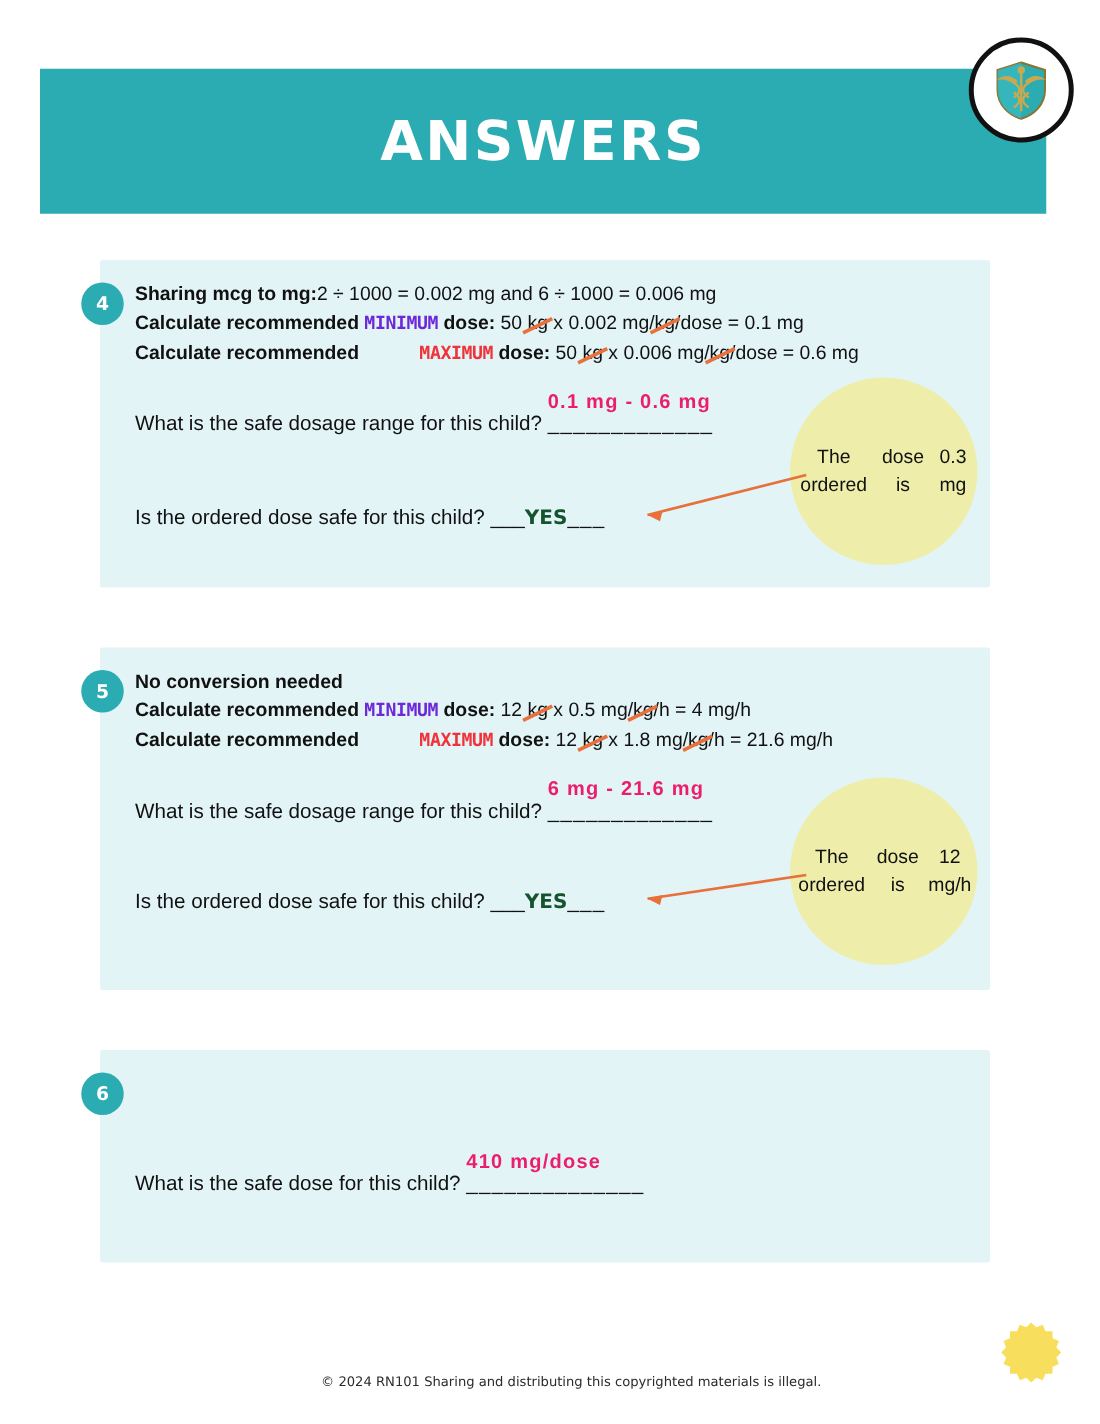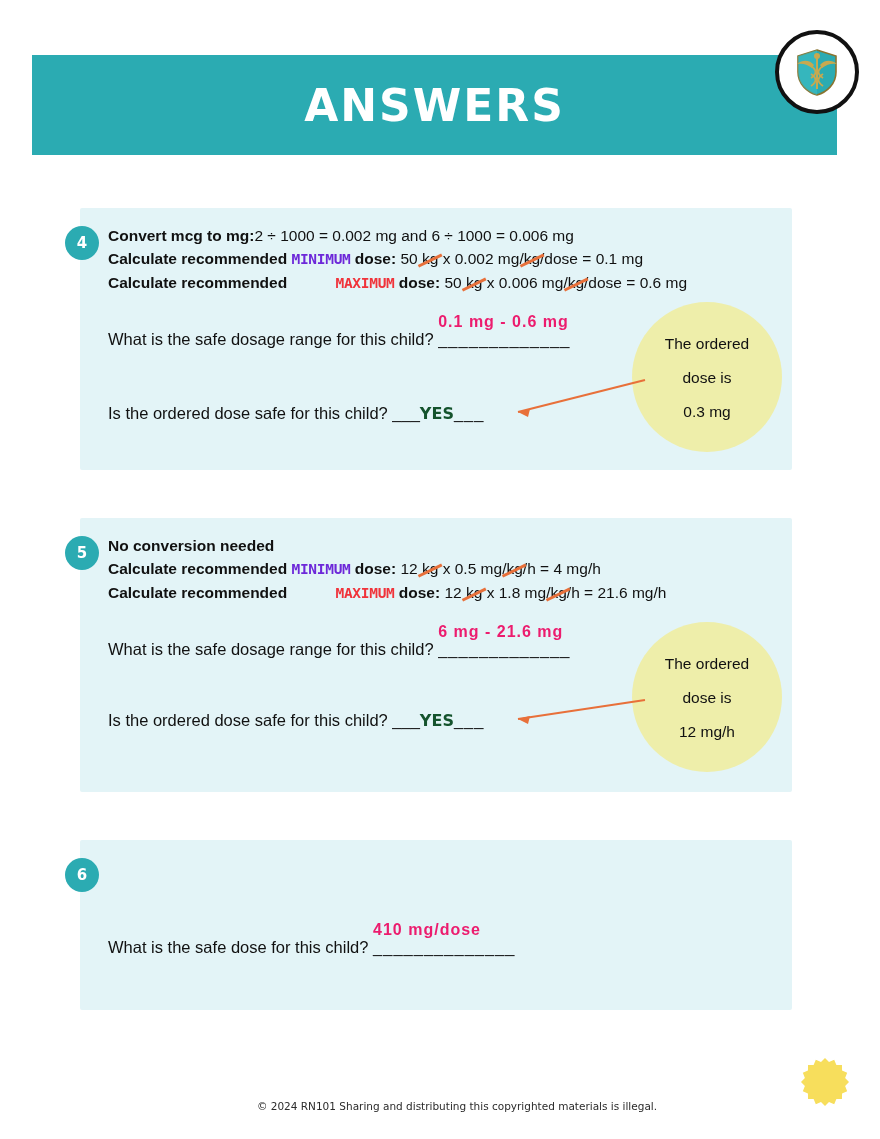--- a/index.html
+++ b/index.html
@@ -8,21 +8,21 @@
     background:#ffffff;
     font-family:"Liberation Sans", sans-serif;
     position:relative;
     overflow:hidden;
   }
 
   
   .header-band{
     position:absolute;
     left:32px; top:55px;
-    width:805px; height:100px;
+    width:805px; height:116px;
     background:#2BABB2;
   }
   .header-title{
     position:absolute;
     left:0; top:0; width:100%; height:100%;
     display:flex; align-items:center; justify-content:center;
     color:#ffffff;
     font-family:"DejaVu Sans", sans-serif;
     font-weight:bold;
     font-size:44px;
@@ -125,28 +125,27 @@
     font-size:16px;
     font-family:"DejaVu Sans", sans-serif;
   }
 
   
   .callout{
     position:absolute;
     width:150px; height:150px;
     border-radius:50%;
     background:#EEEEAA;
-    display:flex; flex-direction:column;
+    display:flex; flex-direction:row;
     align-items:center; justify-content:center;
     text-align:center;
     font-size:15.5px;
     color:#111111;
     line-height:23px;
     z-index:2;
-    gap:11px;
   }
   #callout-4{ left:632px; top:302px; }
   #callout-5{ left:632px; top:622px; }
 
   .arrow-svg{ position:absolute; left:0; top:0; overflow:visible; z-index:4; pointer-events:none;}
 
   
   .page-badge{
     position:absolute;
     left:799px; top:1056px;
@@ -189,21 +188,21 @@
     <circle cx="28" cy="12" r="3" fill="#c8a94f"></circle>
     <path d="M22 22 C28 26 28 30 22 34 M34 22 C28 26 28 30 34 34" fill="none" stroke="#c8a94f" stroke-width="1.8"></path>
     <path d="M22 30 C28 34 28 38 22 42 M34 30 C28 34 28 38 34 42" fill="none" stroke="#c8a94f" stroke-width="1.8"></path>
   </svg>
 </div>
 
 <div id="cards-root">
     <div class="card" id="card-4" style="top: 208px; height: 262px;">
       <div class="num-badge">4</div>
       <div class="lines">
-        <div class="solve-line"><span class="lbl">Convert mcg to mg:</span><span>2  ÷ 1000 = 0.002 mg and 6  ÷ 1000 = 0.006 mg</span></div>
+        <div class="solve-line"><span class="lbl">Sharing mcg to mg:</span><span>2  ÷ 1000 = 0.002 mg and 6  ÷ 1000 = 0.006 mg</span></div>
         <div class="solve-line"><span class="lbl">Calculate recommended </span><span class="kw-min">MINIMUM</span><span class="lbl"> dose:</span><span> 50 </span><span class="cancel">kg</span><span> x 0.002 mg/</span><span class="cancel">kg</span><span>/dose = 0.1 mg</span></div>
         <div class="solve-line"><span class="lbl">Calculate recommended </span><span class="kw-max">MAXIMUM</span><span class="lbl"> dose:</span><span> 50 </span><span class="cancel">kg</span><span> x 0.006 mg/</span><span class="cancel">kg</span><span>/dose = 0.6 mg</span></div>
       </div>
       <div class="qrow" style="top: 122px;"><span>What is the safe dosage range for this child? </span><span class="blank">_____________<span class="answer-ink">0.1 mg - 0.6 mg</span></span></div>
       <div class="qrow" style="top: 196px;"><span>Is the ordered dose safe for this child? ___</span><span class="answer-inline">YES</span><span class="blank">___</span></div>
     </div>
     <div class="card" id="card-5" style="top: 518px; height: 274px;">
       <div class="num-badge">5</div>
       <div class="lines">
         <div class="solve-line"><span class="lbl">No conversion needed</span></div>

